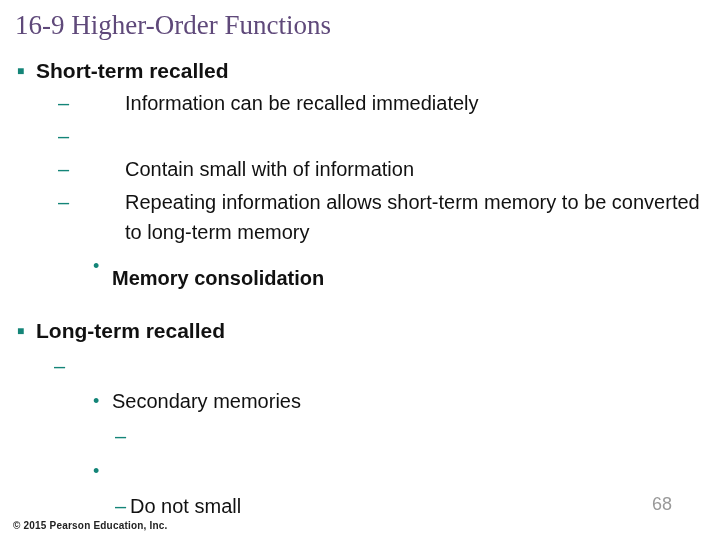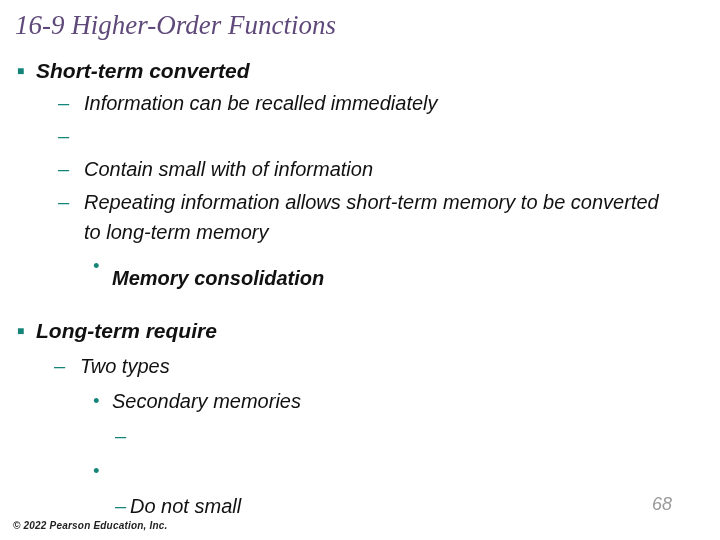--- a/index.html
+++ b/index.html
@@ -7,21 +7,20 @@
   body {
     width:720px; height:540px;
     font-family:"Liberation Sans", sans-serif;
     color:var(--body, #111);
   }
   .slide {
     position:relative;
     width:720px; height:540px;
     background:var(--background, #fff);
     overflow:hidden;
-    font-style:italic;
   }
   .title {
     font-family:"Liberation Serif", serif;
     font-weight:400;
     font-size:27px;
     line-height:34px;
     padding:8px 0 0 15px;
     color:var(--title, #5F497A);
   }
   .row { display:flex; align-items:flex-start; }
@@ -32,21 +31,21 @@
   
   .l1 { padding-left:17px; font-size:21px; line-height:28px; }
   .l1 .m { width:19px; font-size:12px; line-height:28px; }
   .l1 .txt { font-weight:700; }
   .s1-head { margin-top:15px; margin-bottom:3px; }
   .s2-head { margin-top:24px; margin-bottom:6px; }
 
   
   .l2 { padding-left:58px; font-size:20px; line-height:30px; margin-bottom:3px; }
   .l2 .m { width:26px; }
-  .l2 .txt { max-width:578px; }
+  .l2 .txt { max-width:578px;margin-left:41px; }
 
   
   .l3 { padding-left:93px; font-size:20px; line-height:30px; margin-bottom:3px; }
   .l3 .m { width:19px; font-size:18px; line-height:30px; }
 
   
   .l4 { padding-left:115px; font-size:20px; line-height:30px; margin-bottom:5px; }
   .l4 .m { width:15px; }
 
   .sec2 .l2 { padding-left:54px; margin-bottom:5px; }
@@ -67,21 +66,21 @@
 </head>
 <body>
 
 <div class="slide">
 
   <h1 class="title">16-9 Higher-Order Functions</h1>
 
   <div class="section sec1">
     <div class="row l1 s1-head">
       <span class="m">■</span>
-      <span class="txt">Short-term converted</span>
+      <span class="txt">Short-term recalled</span>
     </div>
     <div class="row l2">
       <span class="m">–</span>
       <span class="txt">Information can be recalled immediately</span>
     </div>
     <div class="row l2">
       <span class="m">–</span>
     </div>
     <div class="row l2">
       <span class="m">–</span>
@@ -93,38 +92,37 @@
     </div>
     <div class="row l3 mc-row">
       <span class="m">•</span>
       <span class="txt bold">Memory consolidation</span>
     </div>
   </div>
 
   <div class="section sec2">
     <div class="row l1 s2-head">
       <span class="m">■</span>
-      <span class="txt">Long-term require</span>
+      <span class="txt">Long-term recalled</span>
     </div>
     <div class="row l2">
       <span class="m">–</span>
-      <span class="txt">Two types</span>
     </div>
     <div class="row l3">
       <span class="m">•</span>
       <span class="txt">Secondary memories</span>
     </div>
     <div class="row l4">
       <span class="m">–</span>
     </div>
     <div class="row l3">
       <span class="m">•</span>
     </div>
     <div class="row l4">
       <span class="m">–</span>
       <span class="txt">Do not small</span>
     </div>
   </div>
 
   <div class="page-number">68</div>
-  <div class="copyright">© 2022 Pearson Education, Inc.</div>
+  <div class="copyright">© 2015 Pearson Education, Inc.</div>
 
 </div>
 
 </body></html>

